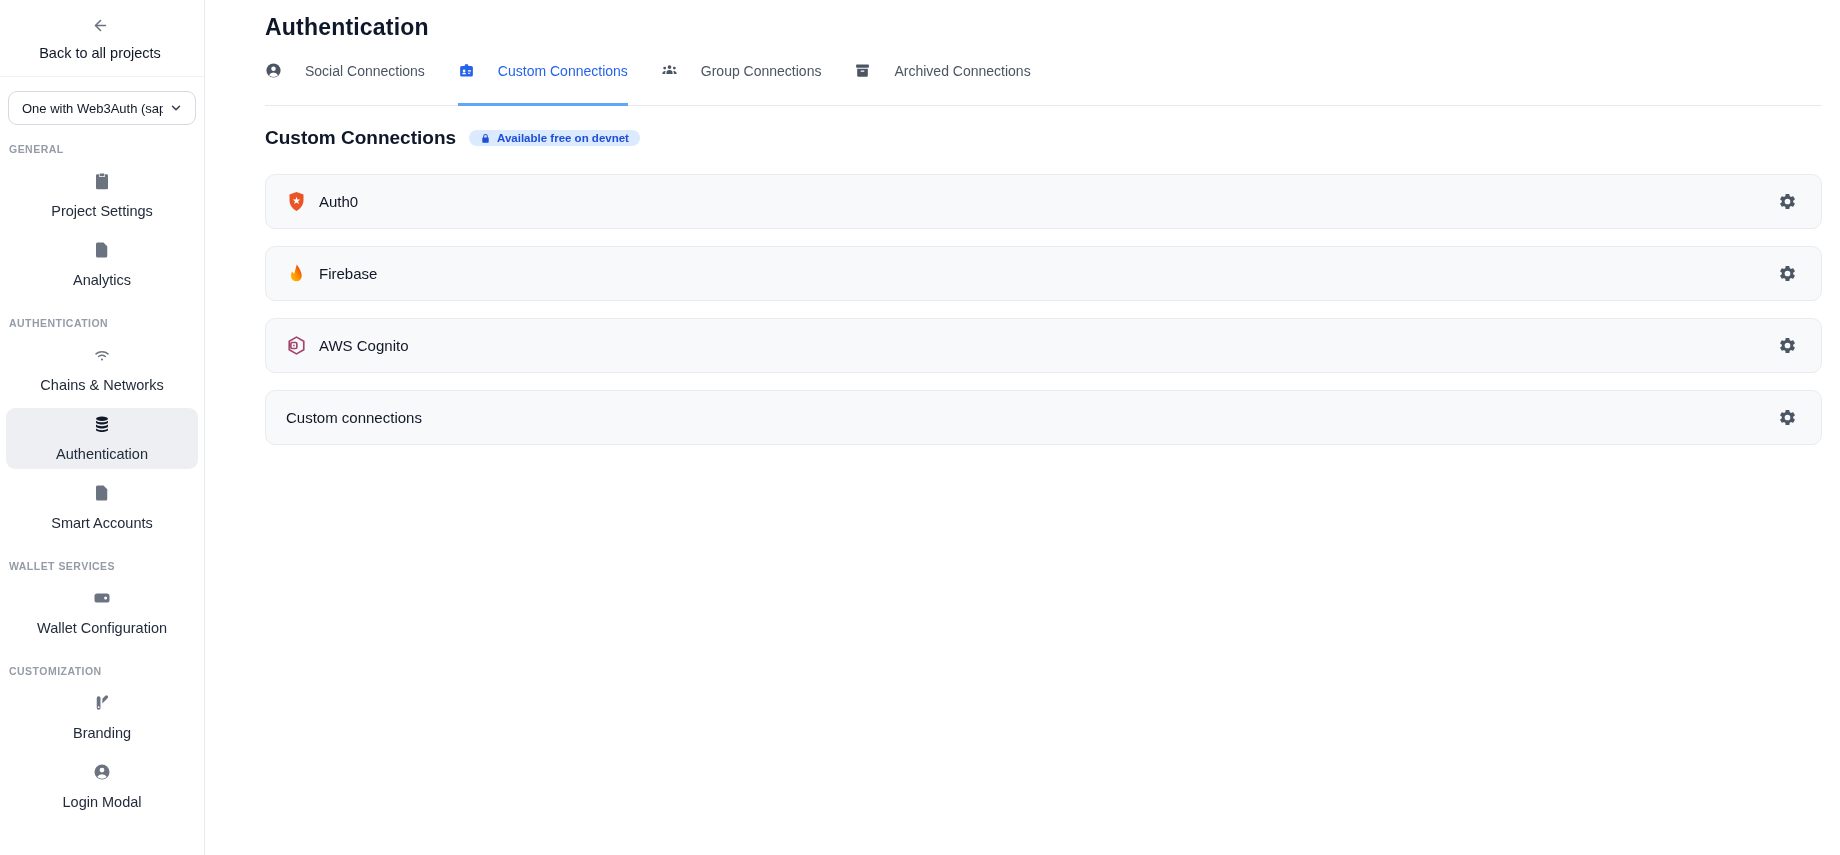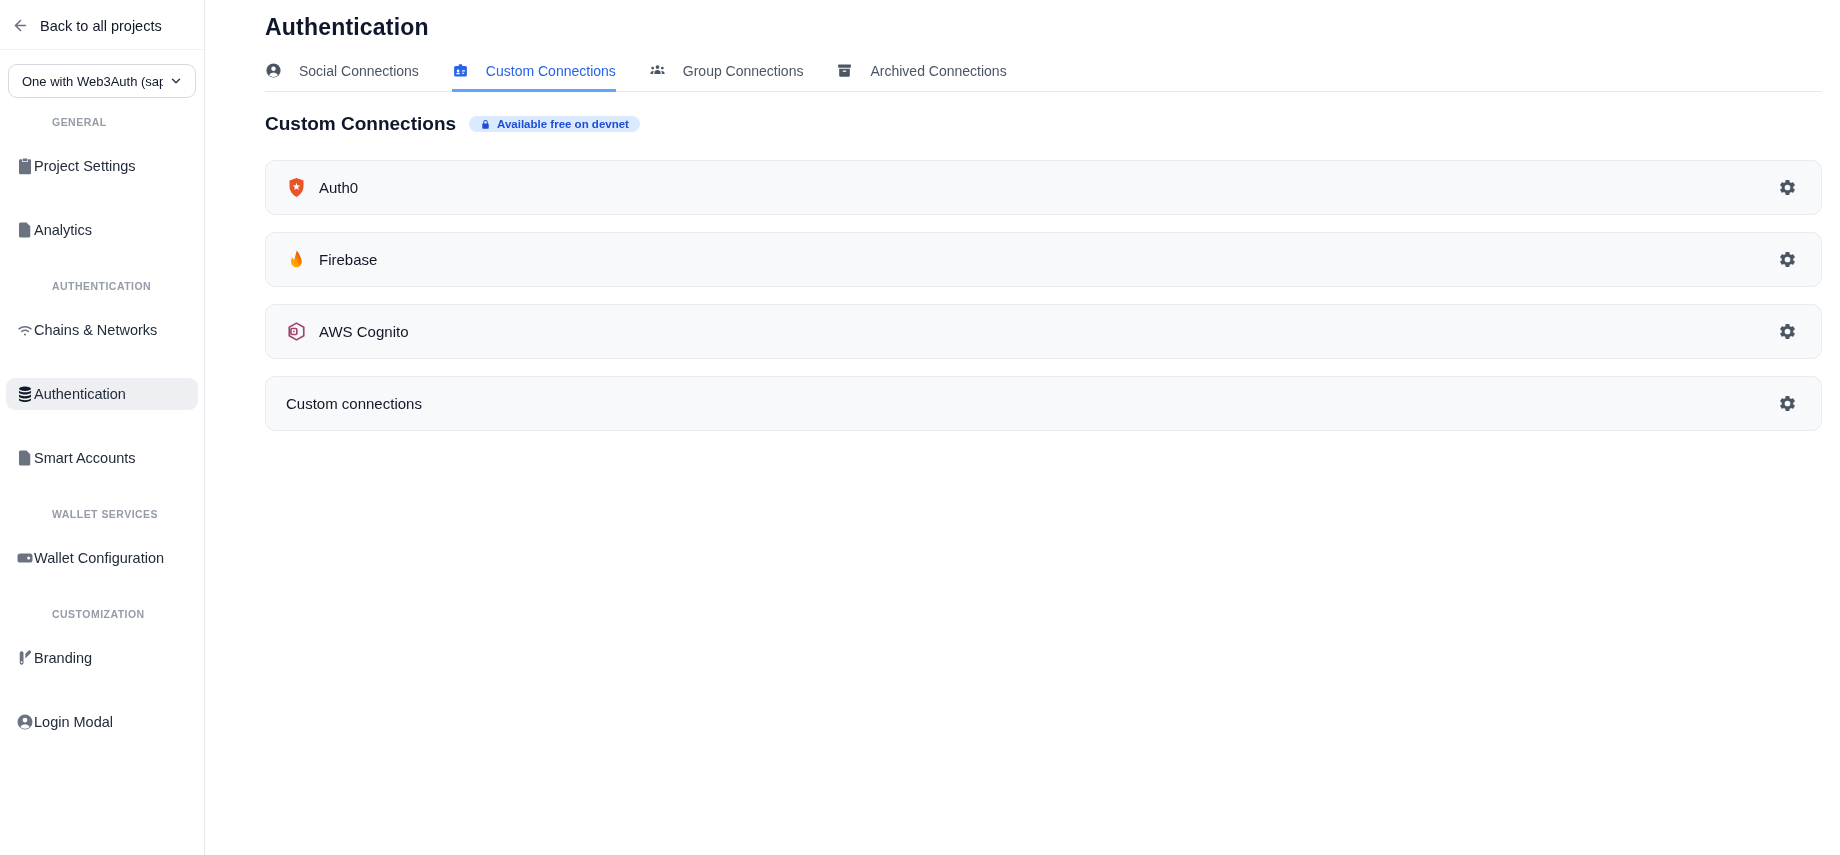--- a/index.html
+++ b/index.html
@@ -4,44 +4,44 @@
 <style>
   * { margin:0; padding:0; box-sizing:border-box; }
   html,body { width:1840px; height:855px; background:#ffffff; overflow:hidden;
     font-family:"Liberation Sans", sans-serif; color:#1f2937; }
   .app { display:flex; width:100%; height:100%; }
 
   
   .sidebar { width:205px; min-width:205px; height:100%; background:#fff;
     border-right:1px solid #e7e9ee; display:flex; flex-direction:column; }
   .back-row { display:flex; align-items:center; gap:11px; padding:17px 16px 15px 12px;
-    font-size:14.5px; font-weight:500; color:#111827; cursor:pointer; }
+    font-size:14.5px; font-weight:500; color:#111827; cursor:pointer;flex-direction:column; }
   .back-row svg { color:#6b7280; }
   .sidebar-divider { border-bottom:1px solid #f0f1f4; }
   .project-select { margin:14px 8px 0 8px; height:34px; border:1px solid #d5d9e0;
     border-radius:9px; background:#fff; display:flex; align-items:center;
     justify-content:center; padding:0 12px 0 13px; font-size:13px;
     color:#111827; cursor:pointer; overflow:hidden; white-space:nowrap; }
   .project-select .chev { color:#374151; flex:none; margin-left:6px; }
   .section-label { padding:18px 10px 6px 9px; font-size:10.5px; font-weight:700;
-    letter-spacing:.045em; color:#959ca8;margin-left:43px; }
-  .nav-item { display:flex; align-items:center; margin:16px 6px;
+    letter-spacing:.045em; color:#959ca8; }
+  .nav-item { display:flex; align-items:center; gap:13px; margin:4px 6px;
     padding:7px 10px; border-radius:9px; font-size:14.5px; font-weight:500;
-    color:#232c3b; cursor:pointer; }
+    color:#232c3b; cursor:pointer;flex-direction:column; }
   .nav-item .ico { width:18px; height:18px; color:#6b7280; flex:none; display:flex; }
   .nav-item.active { background:#edeff2; }
   .nav-item.active .ico { color:#111827; }
   .sidebar-spacer { flex:1; }
   .sidebar-footer { border-top:1px solid #e7e9ee; padding:12px 0 14px 0; }
 
   
   .main { flex:1; padding:14px 18px 0 60px; }
   .page-title { font-size:23px; font-weight:700; color:#0f172a; letter-spacing:.2px; }
   .tabs { display:flex; gap:33px; margin-top:21px; border-bottom:1px solid #e7e9ee; }
-  .tab { display:flex; align-items:center; gap:17px; padding-bottom:10px;
+  .tab { display:flex; align-items:center; gap:23px; padding-bottom:24px;
     font-size:14px; font-weight:500; color:#4b5563; cursor:pointer;
     border-bottom:3.5px solid transparent; margin-bottom:-1px; }
   .tab .ico { width:17px; height:17px; display:flex; color:#4b5563; }
   .tab.active { color:#2563eb; border-bottom-color:#60a5fa; }
   .tab.active .ico { color:#2563eb; }
 
   .section-head { display:flex; align-items:center; gap:13px; margin-top:21px; }
   .section-title { font-size:19px; font-weight:700; color:#0f172a; }
   .badge { display:flex; align-items:center; gap:6px; background:#dbeafe;
     color:#1d4ed8; font-size:11.5px; font-weight:700; border-radius:999px;

